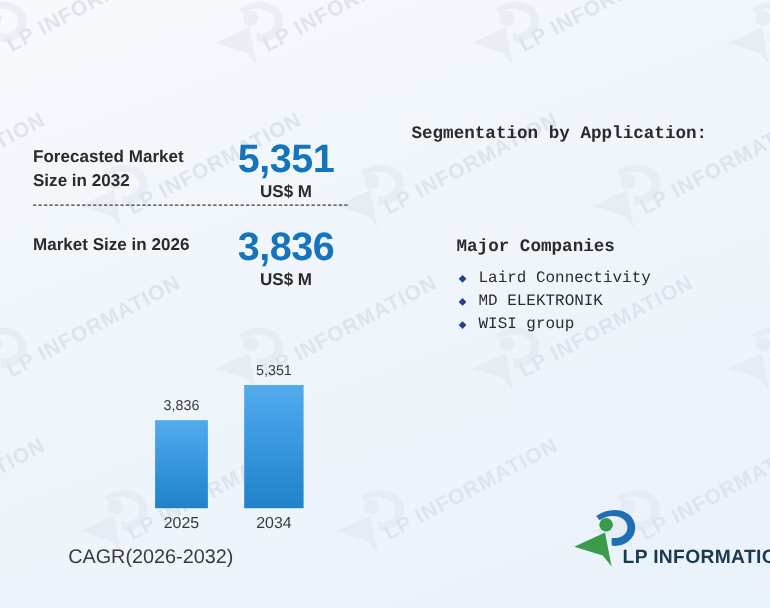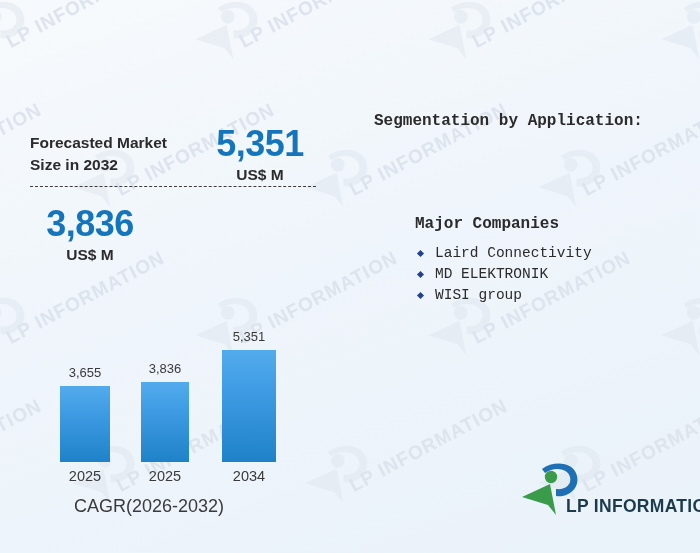--- a/index.html
+++ b/index.html
@@ -175,21 +175,20 @@
     color: #3a3a3a;
   }
   
   #cagr {
     position: absolute;
     left: 62px;
     top: 496px;
     z-index: 3;
     display: flex;
     align-items: baseline;
-    margin-left: 12px;
   }
   #cagr-label {
     font-size: 18px;
     color: #3a3a3a;
   }
   #cagr-value {
     font-size: 30px;
     font-weight: bold;
     color: #1474bc;
     margin-left: 9px;
@@ -351,20 +350,21 @@
     <div class="stat-label">Forecasted Market Size in 2032</div>
     <div class="stat-value-wrap">
       <div class="stat-value">5,351</div>
       <div class="stat-unit">US$ M</div>
     </div>
   </div>
 
   <div id="divider"></div>
 
   <div class="stat-block" id="stat-current">
+    <div class="stat-label">Market Size in 2026</div>
     <div class="stat-value-wrap">
       <div class="stat-value">3,836</div>
       <div class="stat-unit">US$ M</div>
     </div>
   </div>
 
   <div class="panel" id="panel-segmentation">
     <div class="panel-heading">Segmentation by Application:</div>
     <ul class="bullet-list" id="segmentation-list">
       </ul>
@@ -373,25 +373,20 @@
   <div class="panel" id="panel-companies">
     <div class="panel-heading">Major Companies</div>
     <ul class="bullet-list" id="companies-list">
         <li class="bullet-item"><span class="bullet-diamond"></span><span>Laird Connectivity</span></li>
         <li class="bullet-item"><span class="bullet-diamond"></span><span>MD ELEKTRONIK</span></li>
         <li class="bullet-item"><span class="bullet-diamond"></span><span>WISI group</span></li>
       </ul>
   </div>
 
   <div id="bar-chart">
-      <div class="bar-group" style="left: 20px; width: 50px;">
-        <div class="bar-value" style="bottom: 82px;">3,655</div>
-        <div class="bar-rect" style="height: 76px; width: 50px;"></div>
-        <div class="bar-cat">2025</div>
-      </div>
       <div class="bar-group" style="left: 101px; width: 48px;">
         <div class="bar-value" style="bottom: 86px;">3,836</div>
         <div class="bar-rect" style="height: 80px; width: 48px;"></div>
         <div class="bar-cat">2025</div>
       </div>
       <div class="bar-group" style="left: 182px; width: 54px;">
         <div class="bar-value" style="bottom: 118px;">5,351</div>
         <div class="bar-rect" style="height: 112px; width: 54px;"></div>
         <div class="bar-cat">2034</div>
       </div>

